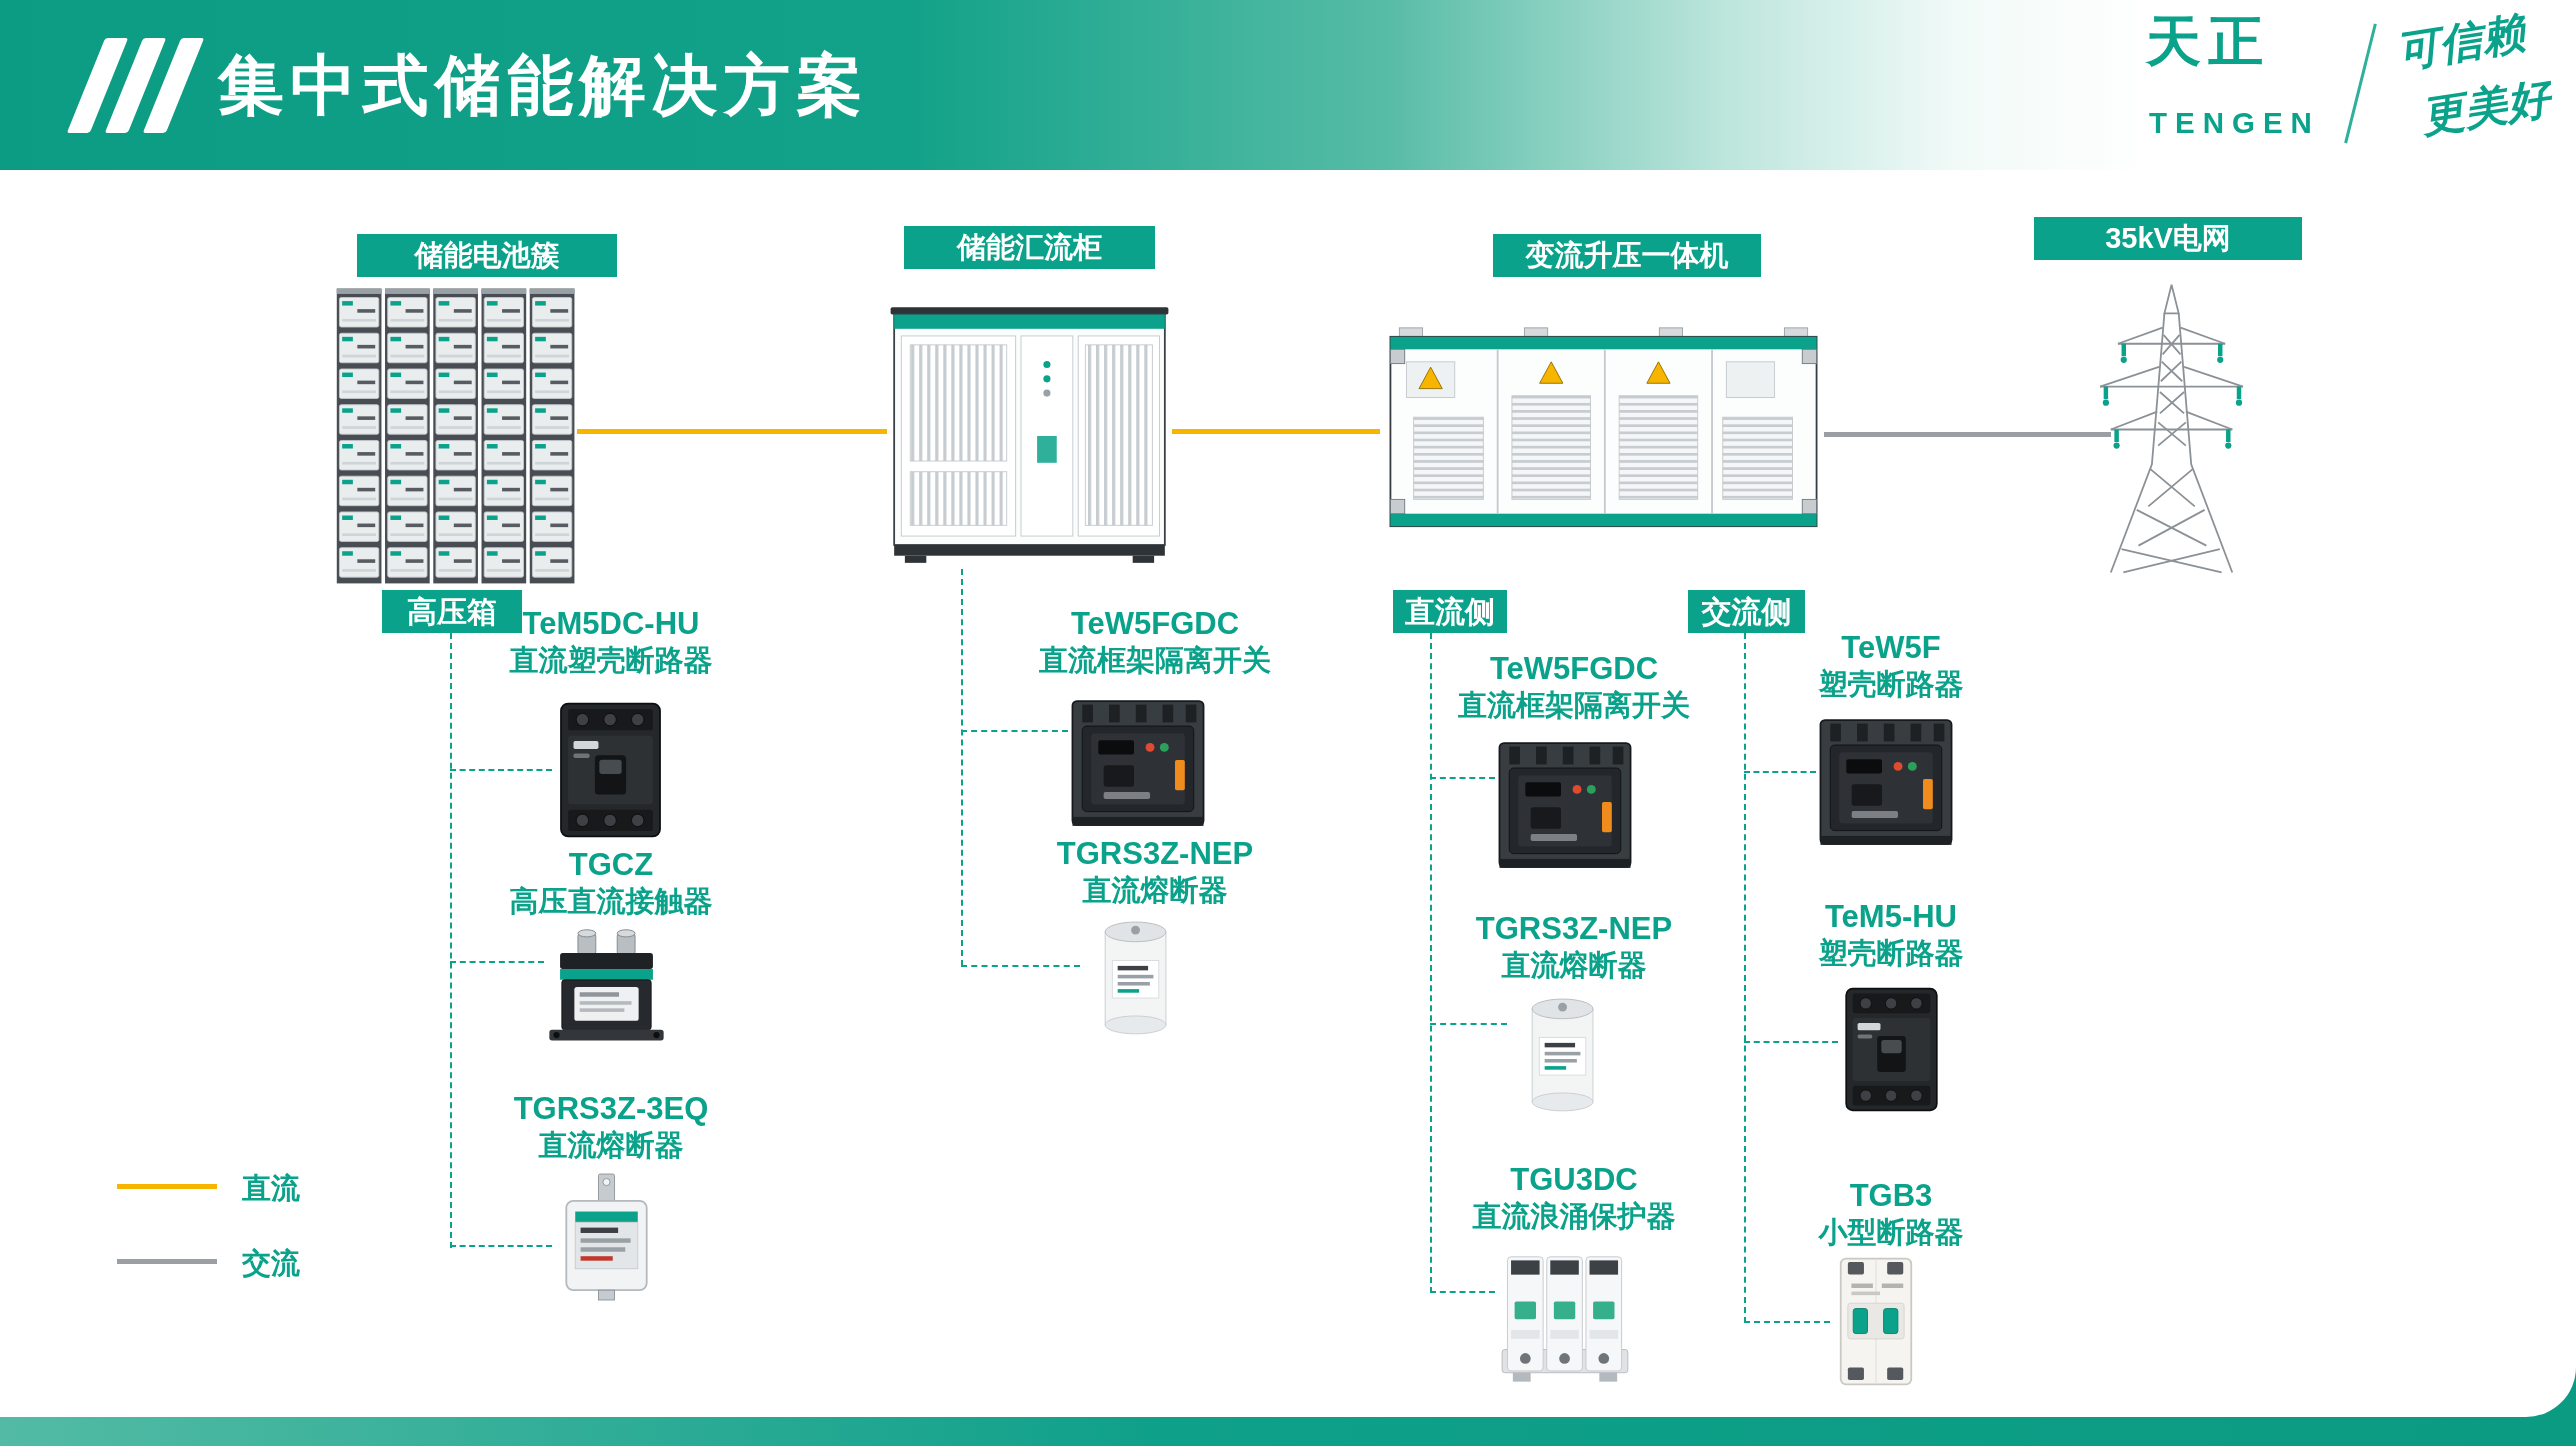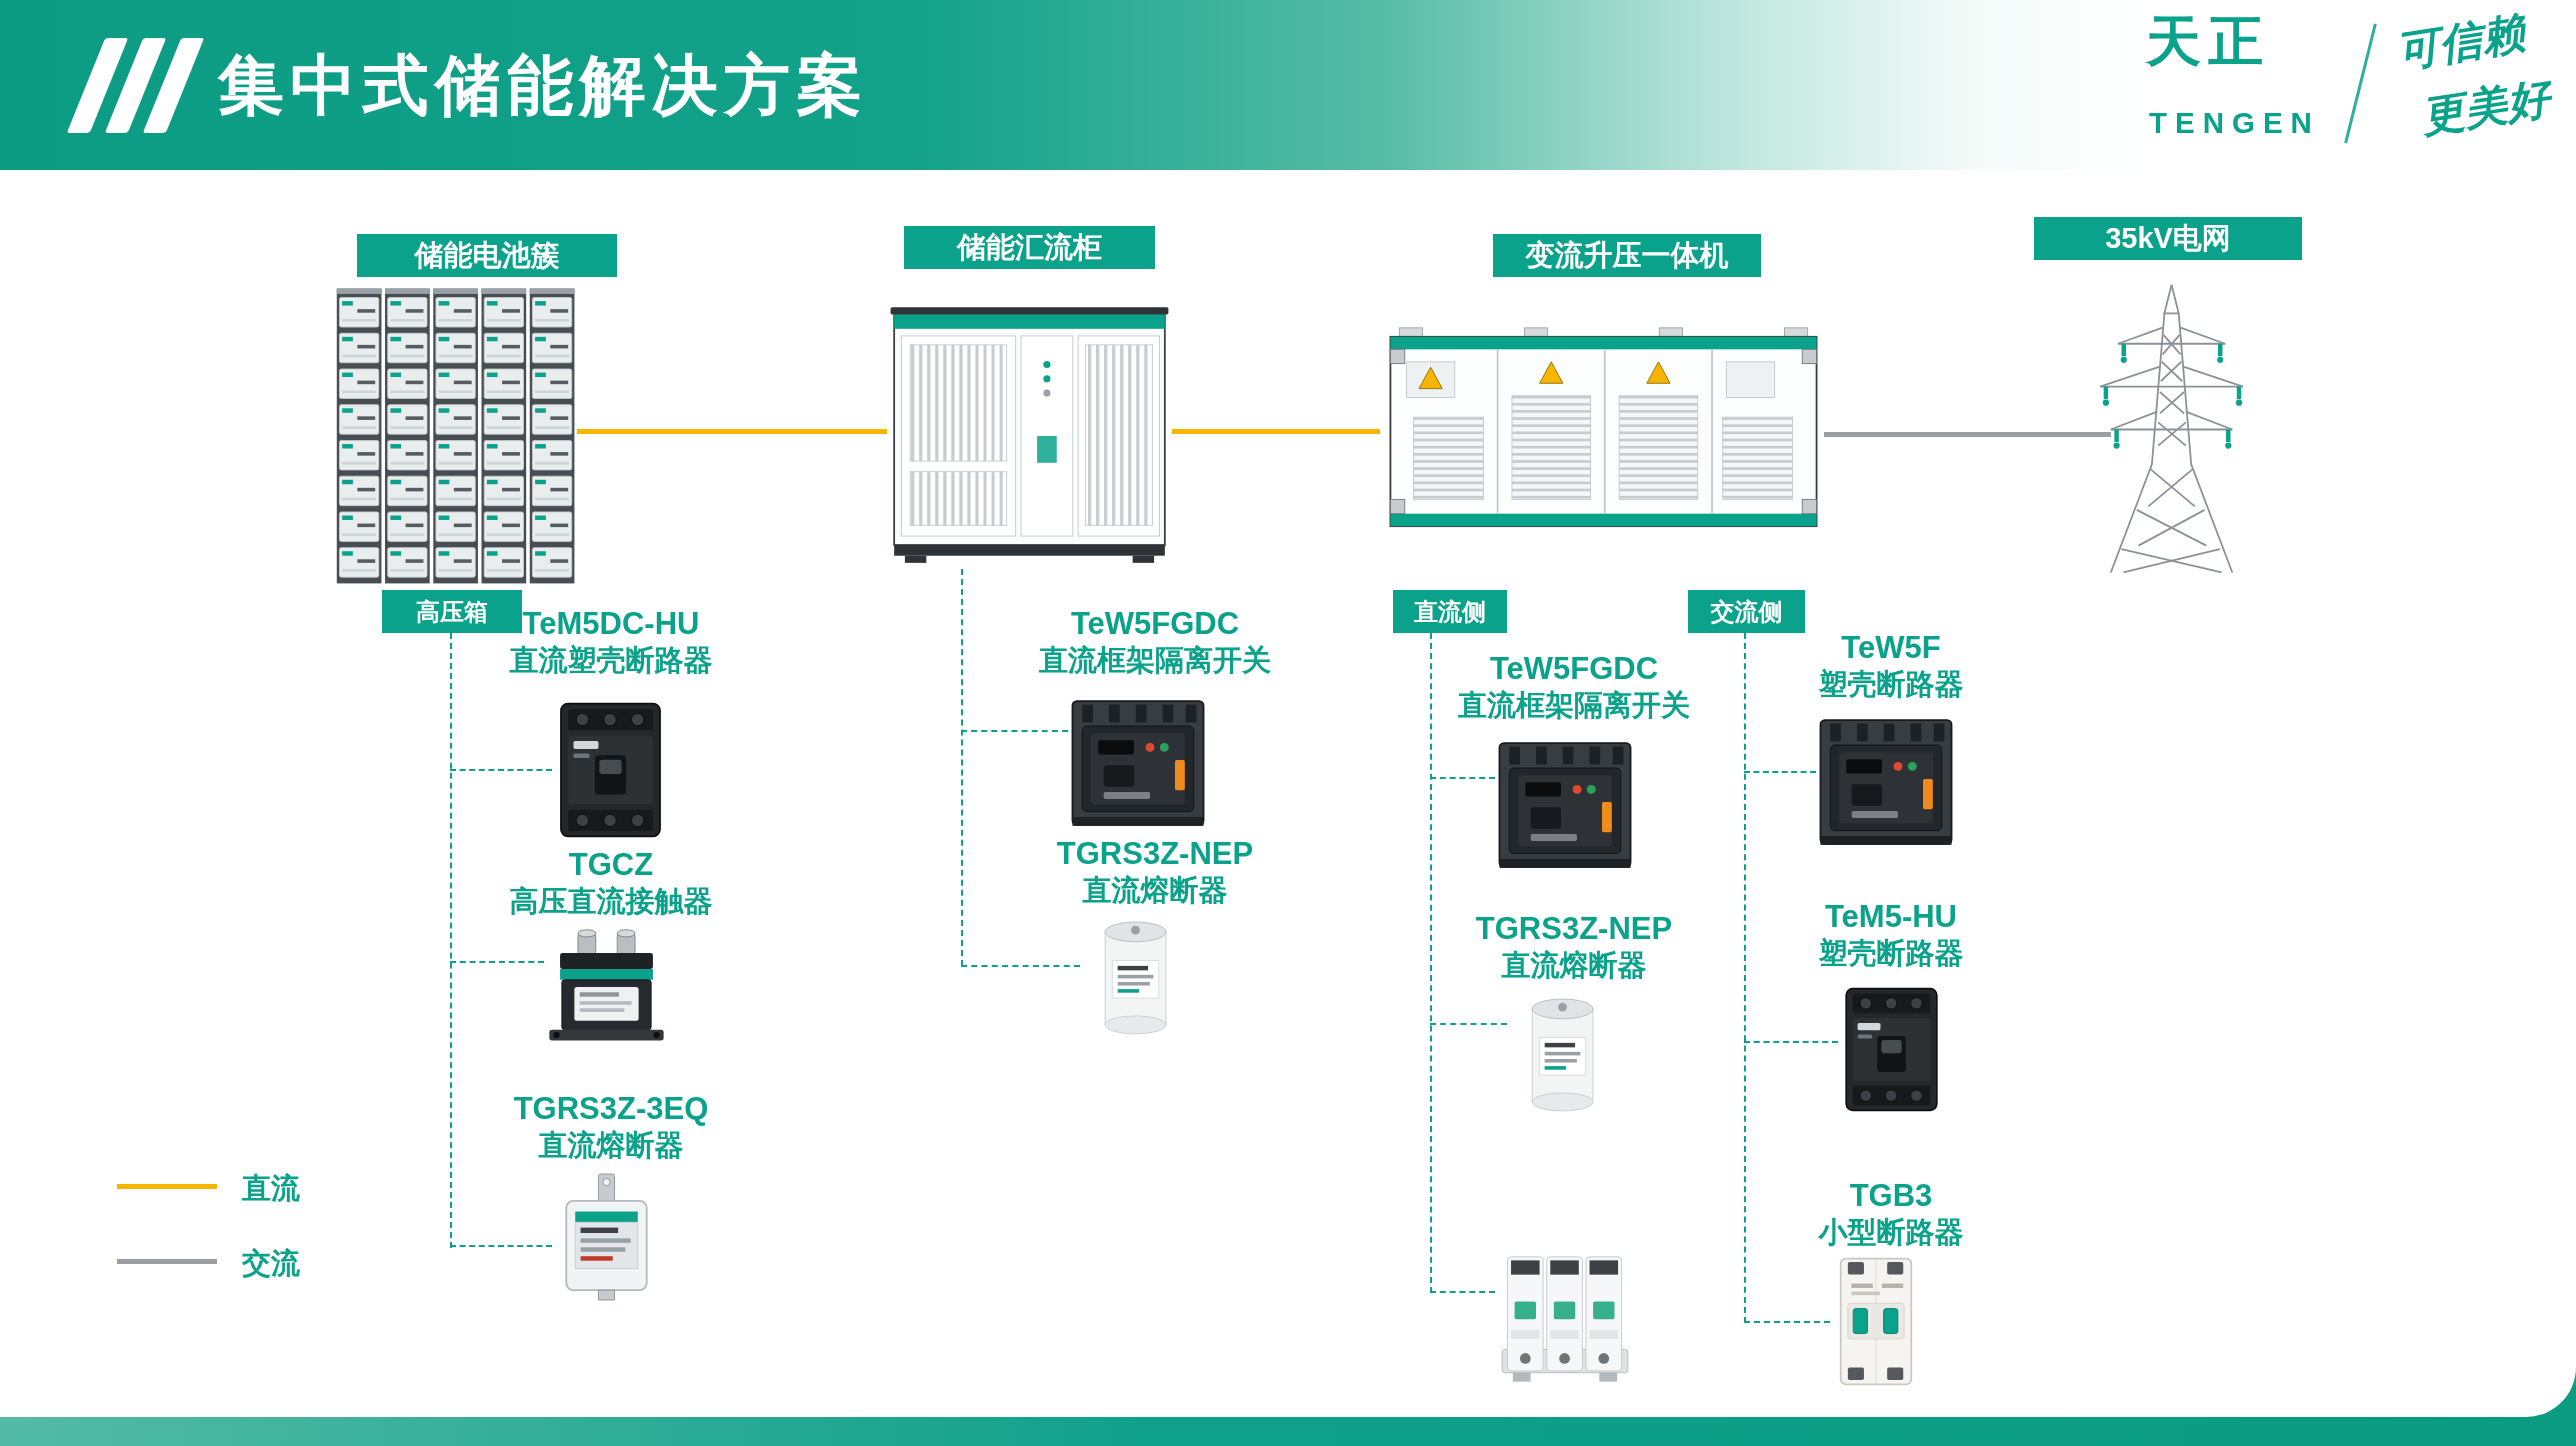--- a/index.html
+++ b/index.html
@@ -24,21 +24,21 @@
   
   .footer { position:absolute; left:0; bottom:0; width:2576px; height:30px;
     background:linear-gradient(90deg,#53BBA5 0%,#0FA08A 45%,#0B9B82 100%); }
   .corner-br { position:absolute; right:0; bottom:30px; width:100px; height:50px; background:#0B9B82; }
   .corner-br::before { content:""; position:absolute; inset:0; background:#ffffff; border-bottom-right-radius:89px; }
 
   
   .node-label, .grp-label { position:absolute; background:#0AA28A; color:#ffffff; font-weight:700;
     text-align:center; }
   .node-label { font-size:29px; height:43px; line-height:43px; }
-  .grp-label { font-size:24px; height:43px; line-height:43px; }
+  .grp-label { font-size:30px; height:43px; line-height:43px; }
   #n1 { left:357px;  top:234px; width:260px; }
   #n2 { left:904px; top:226px; width:251px; }
   #n3 { left:1465px; top:234px; width:268px;margin-left:28px; }
   #n4 { left:2034px; top:217px; width:268px; }
   #g-hv { left:382px;  top:590px; width:140px; }
   #g-dc { left:1393px; top:590px; width:114px; }
   #g-ac { left:1688px; top:590px; width:117px; }
 
   
   .ill { position:absolute; }
@@ -308,20 +308,24 @@
     <div class="d">直流熔断器</div>
   </div>
   <div class="prod" id="t-c3-a">
     <div class="m">TeW5FGDC</div>
     <div class="d">直流框架隔离开关</div>
   </div>
   <div class="prod" id="t-c3-b">
     <div class="m">TGRS3Z-NEP</div>
     <div class="d">直流熔断器</div>
   </div>
+  <div class="prod" id="t-c3-c">
+    <div class="m">TGU3DC</div>
+    <div class="d">直流浪涌保护器</div>
+  </div>
   <div class="prod" id="t-c4-a">
     <div class="m">TeW5F</div>
     <div class="d">塑壳断路器</div>
   </div>
   <div class="prod" id="t-c4-b">
     <div class="m">TeM5-HU</div>
     <div class="d">塑壳断路器</div>
   </div>
   <div class="prod" id="t-c4-c">
     <div class="m">TGB3</div>

